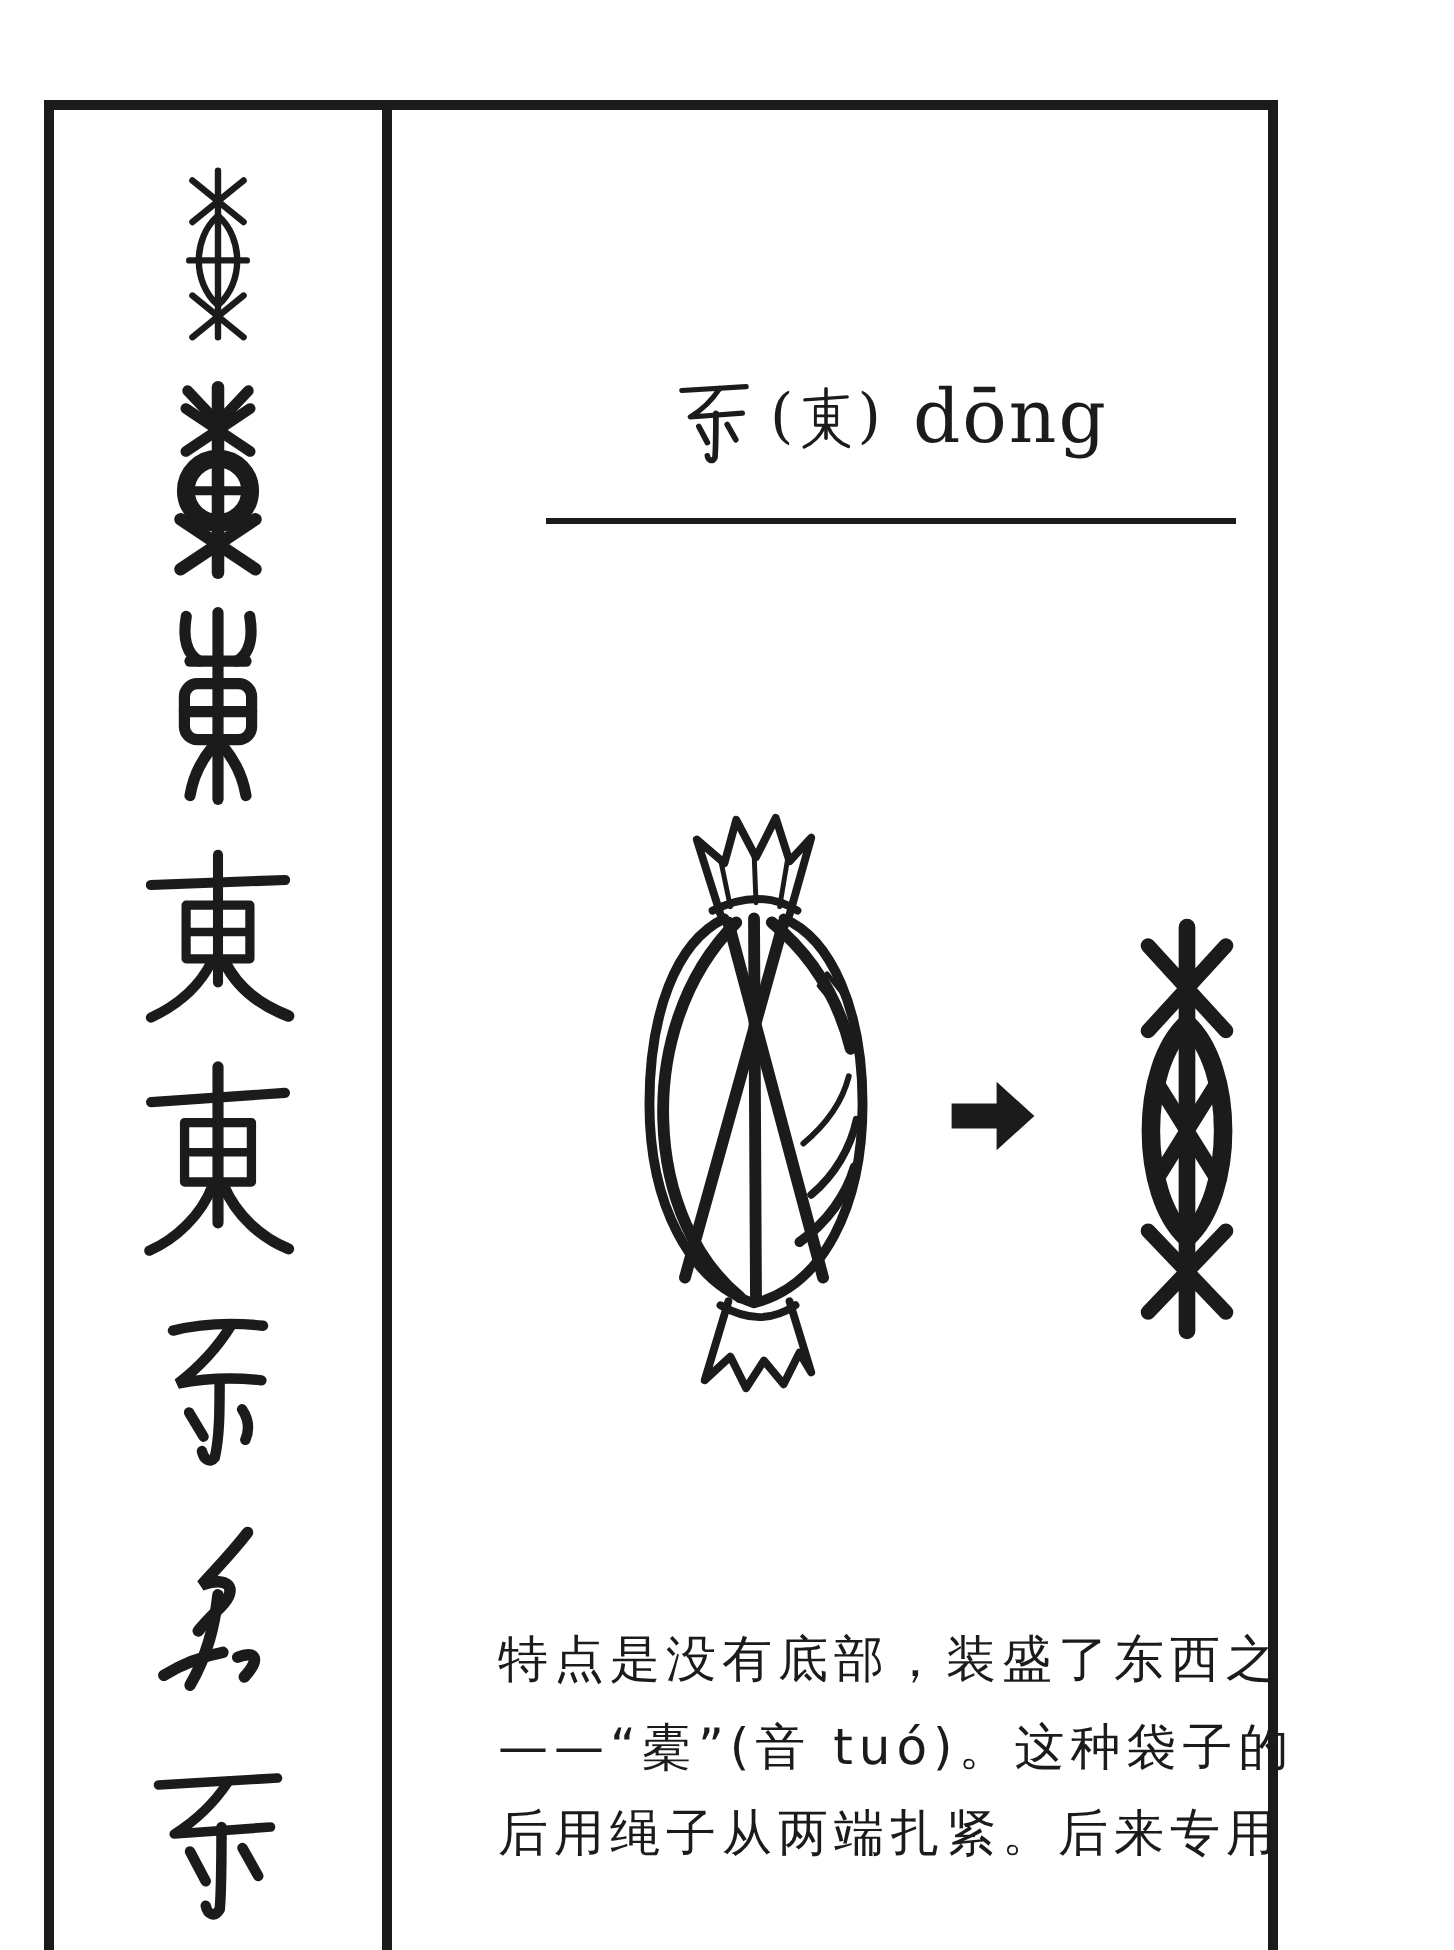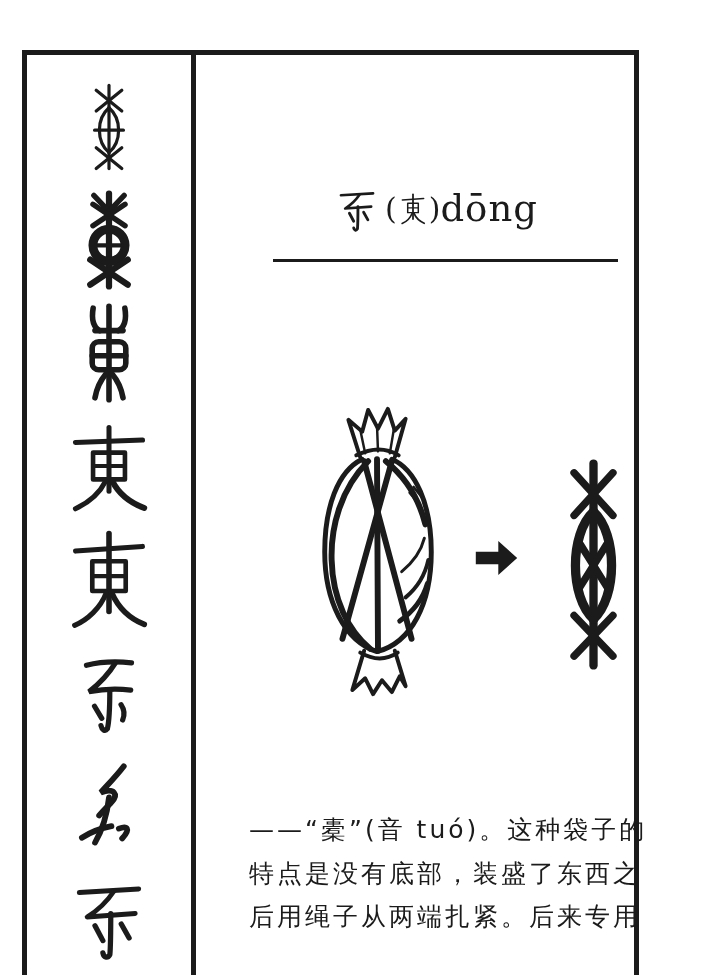--- a/index.html
+++ b/index.html
@@ -6,21 +6,21 @@
   .page{position:relative;width:727px;height:975px;background:#ffffff;overflow:hidden;
         font-family:"DejaVu Sans",sans-serif;color:#1b1b1b;}
   .frame{position:absolute;left:22px;top:50px;width:617px;height:925px;
          border:5px solid #1b1b1b;border-bottom:none;box-sizing:border-box;}
   .sidebar{position:absolute;left:0;top:0;bottom:0;width:169px;border-right:5px solid #1b1b1b;
            display:flex;flex-direction:column;justify-content:space-between;
            align-items:center;padding:16px 0 2px 0;box-sizing:border-box;}
   .glyph-cell{flex:1;display:flex;align-items:center;justify-content:center;}
   .title-row{position:absolute;left:306px;top:127px;display:flex;align-items:center;}
   .title-paren{font-family:"DejaVu Serif",serif;font-size:30px;line-height:1;}
-  .title-pinyin{font-family:"DejaVu Serif",serif;font-size:37px;line-height:1;letter-spacing:1px;margin-left:0;text-align:center;}
+  .title-pinyin{font-family:"DejaVu Serif",serif;font-size:37px;line-height:1;letter-spacing:1px;margin-left:16px;text-align:center;}
   .title-hanzi-main{margin-right:4px;}
   .title-hanzi-small{margin:0 1px;}
   .rule{position:absolute;left:246px;top:204px;width:345px;height:3px;background:#1b1b1b;}
   .bag{position:absolute;left:276px;top:349px;}
   .arrow{position:absolute;left:447px;top:479px;}
   .ancient{position:absolute;left:523px;top:403px;}
   .paragraph{position:absolute;left:222px;top:753px;width:400px;
              font-size:25px;line-height:43.5px;letter-spacing:3px;color:#1b1b1b;}
   .paragraph .line{white-space:nowrap;}
   .paragraph .line.indent{padding-left:68px;}
@@ -219,21 +219,21 @@
           <use href="#g-bag"></use>
         </svg>
       <svg class="arrow" width="45" height="48" aria-label="right-arrow">
           <use href="#g-arrow"></use>
         </svg>
       <svg class="ancient" width="87" height="213" aria-label="ancient-bronze-form-of-东">
           <use href="#g-ancient"></use>
         </svg>
 
       <div class="paragraph">
+        <div class="line">特点是没有底部，装盛了东西之</div>
         <div class="line">——“橐”(音 tuó)。这种袋子的</div>
-        <div class="line">特点是没有底部，装盛了东西之</div>
         <div class="line">后用绳子从两端扎紧。后来专用</div>
 
       </div>
     </div>
 
   </div>
 </div>
 
 </body></html>

